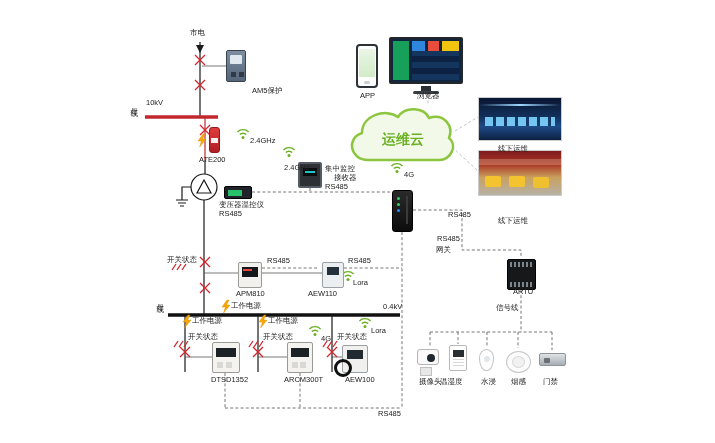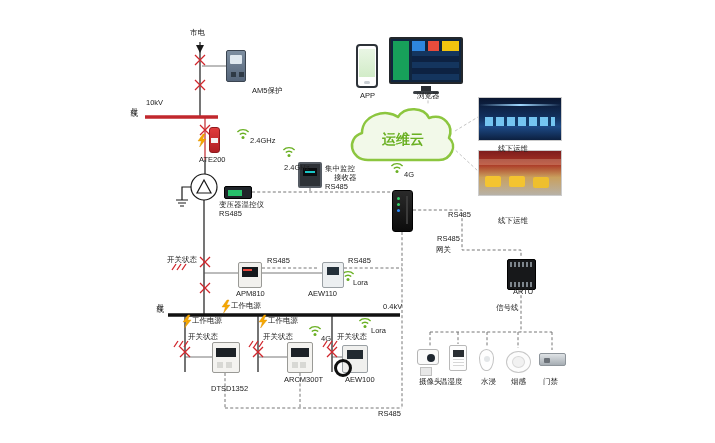--- a/index.html
+++ b/index.html
@@ -220,21 +220,21 @@
   <div class="lbl" style="left:236px;top:290px">APM810</div>
   <div class="lbl" style="left:308px;top:290px">AEW110</div>
   <div class="lbl" style="left:513px;top:288px">ARTU</div>
   <div class="lbl" style="left:496px;top:304px">信号线</div>
 
   <div class="lbl v" style="left:155px;top:298px">母线</div>
   <div class="lbl" style="left:231px;top:302px">工作电源</div>
   <div class="lbl" style="left:192px;top:317px">工作电源</div>
   <div class="lbl" style="left:268px;top:317px">工作电源</div>
   <div class="lbl" style="left:383px;top:303px">0.4kV</div>
-  <div class="lbl" style="left:211px;top:385px">DTSD1352</div>
+  <div class="lbl" style="left:211px;top:376px">DTSD1352</div>
   <div class="lbl" style="left:284px;top:376px">ARCM300T</div>
   <div class="lbl" style="left:345px;top:376px">AEW100</div>
 
   <div class="lbl" style="left:419px;top:378px">摄像头</div>
   <div class="lbl" style="left:440px;top:378px">温湿度</div>
   <div class="lbl" style="left:481px;top:378px">水浸</div>
   <div class="lbl" style="left:511px;top:378px">烟感</div>
   <div class="lbl" style="left:543px;top:378px">门禁</div>
 
 </div>

